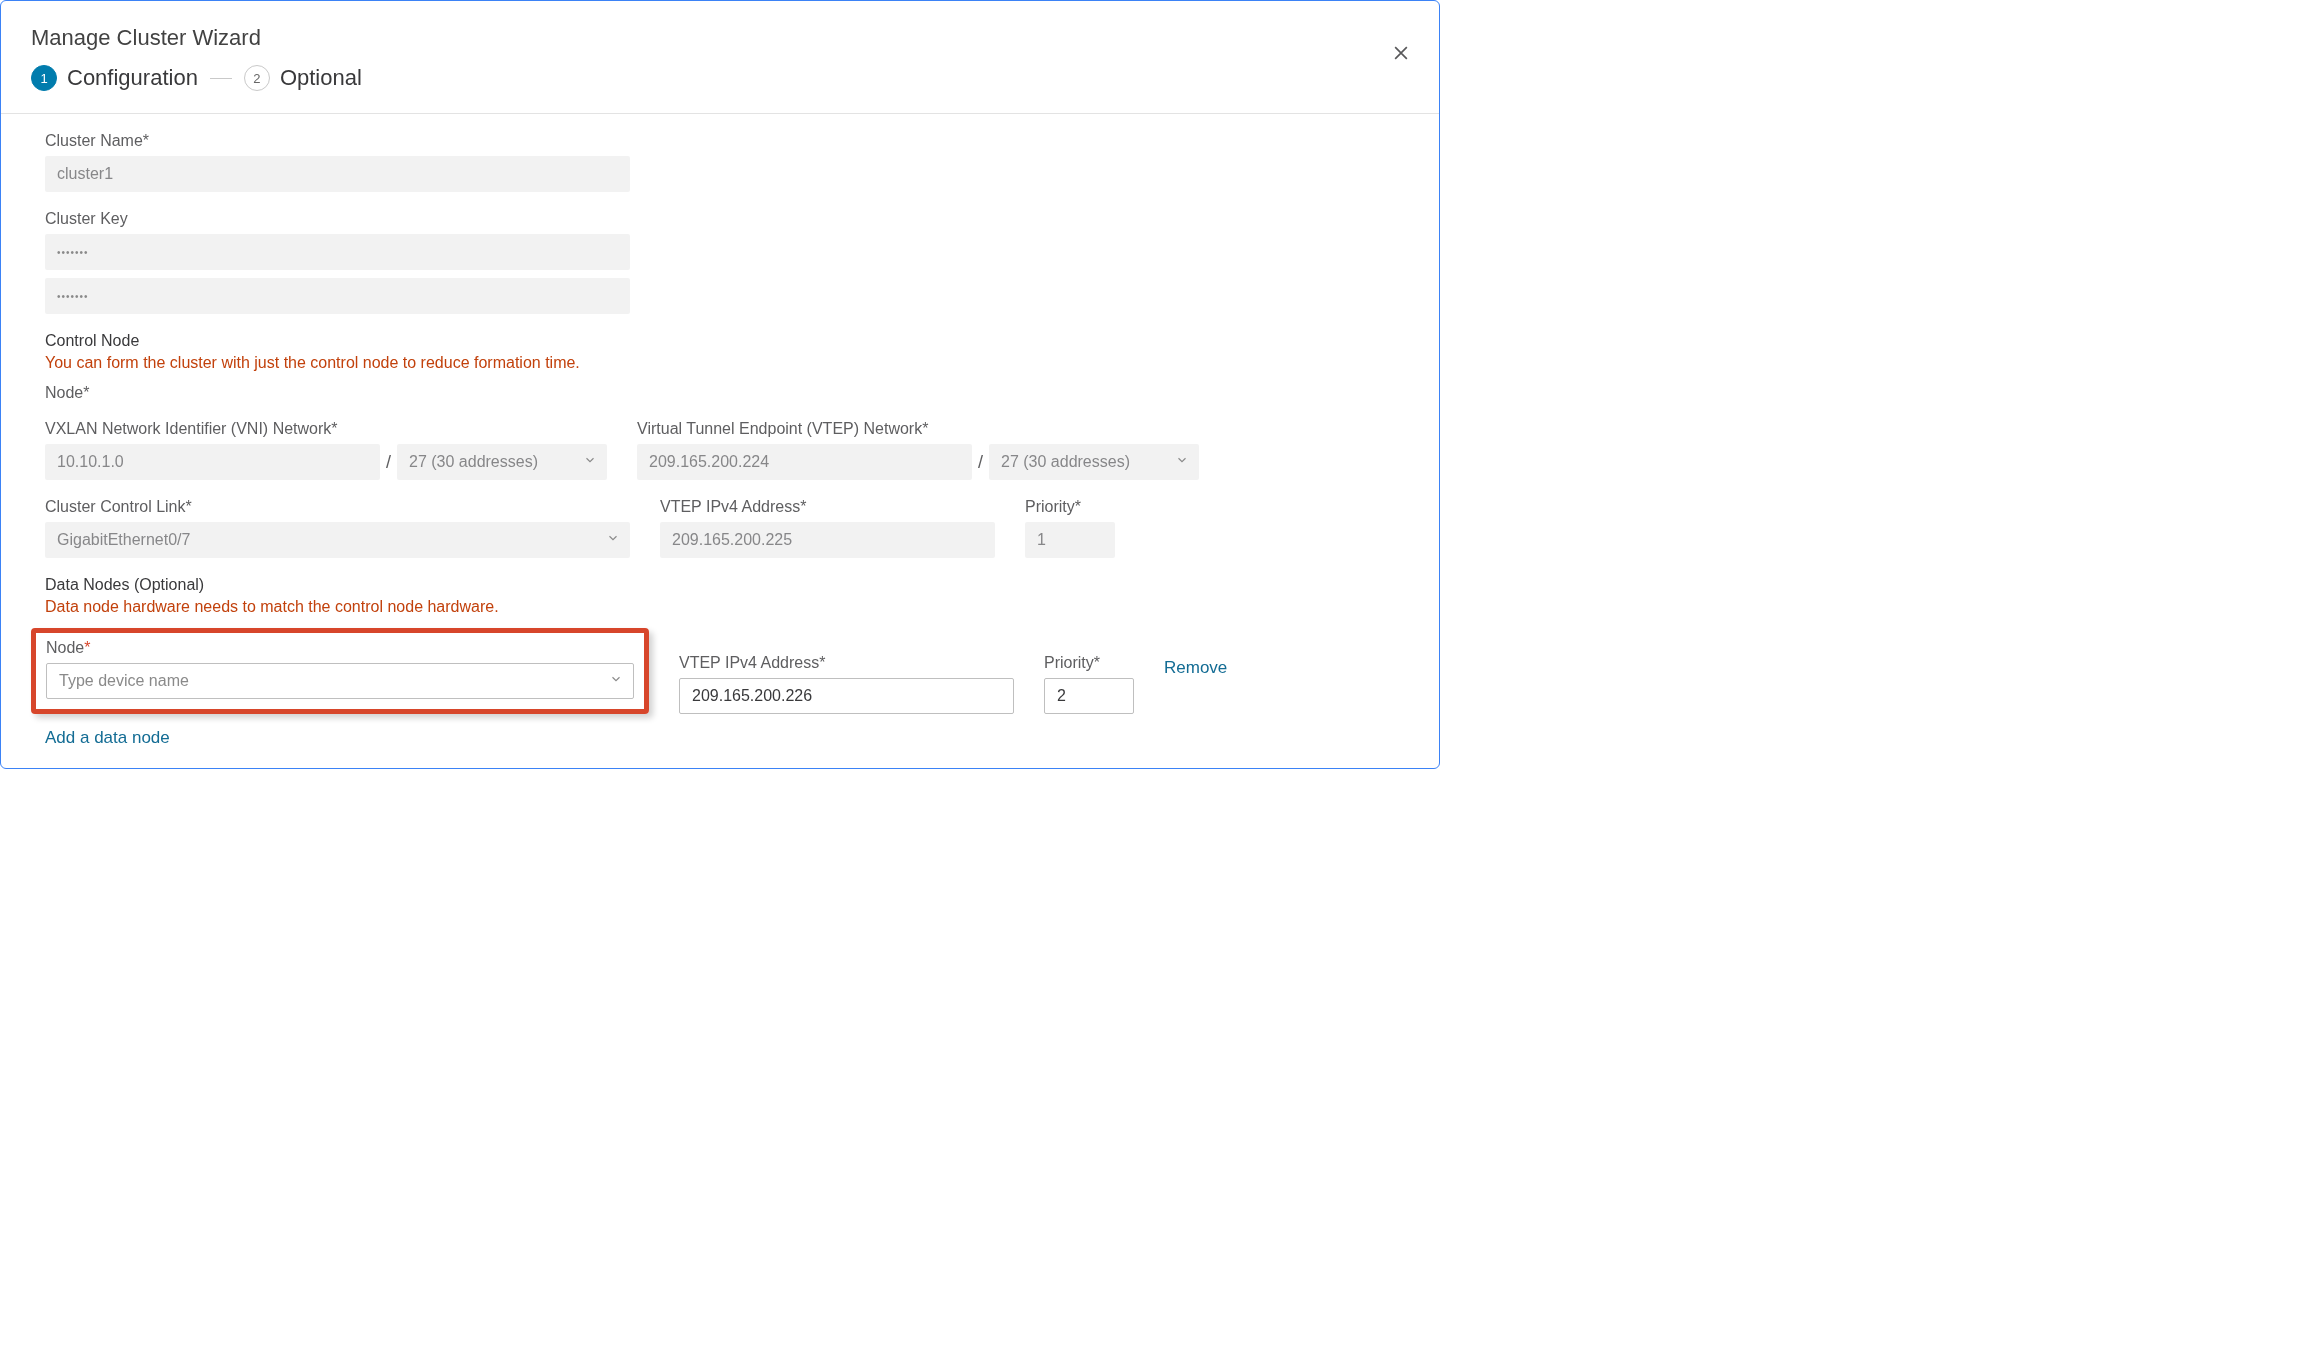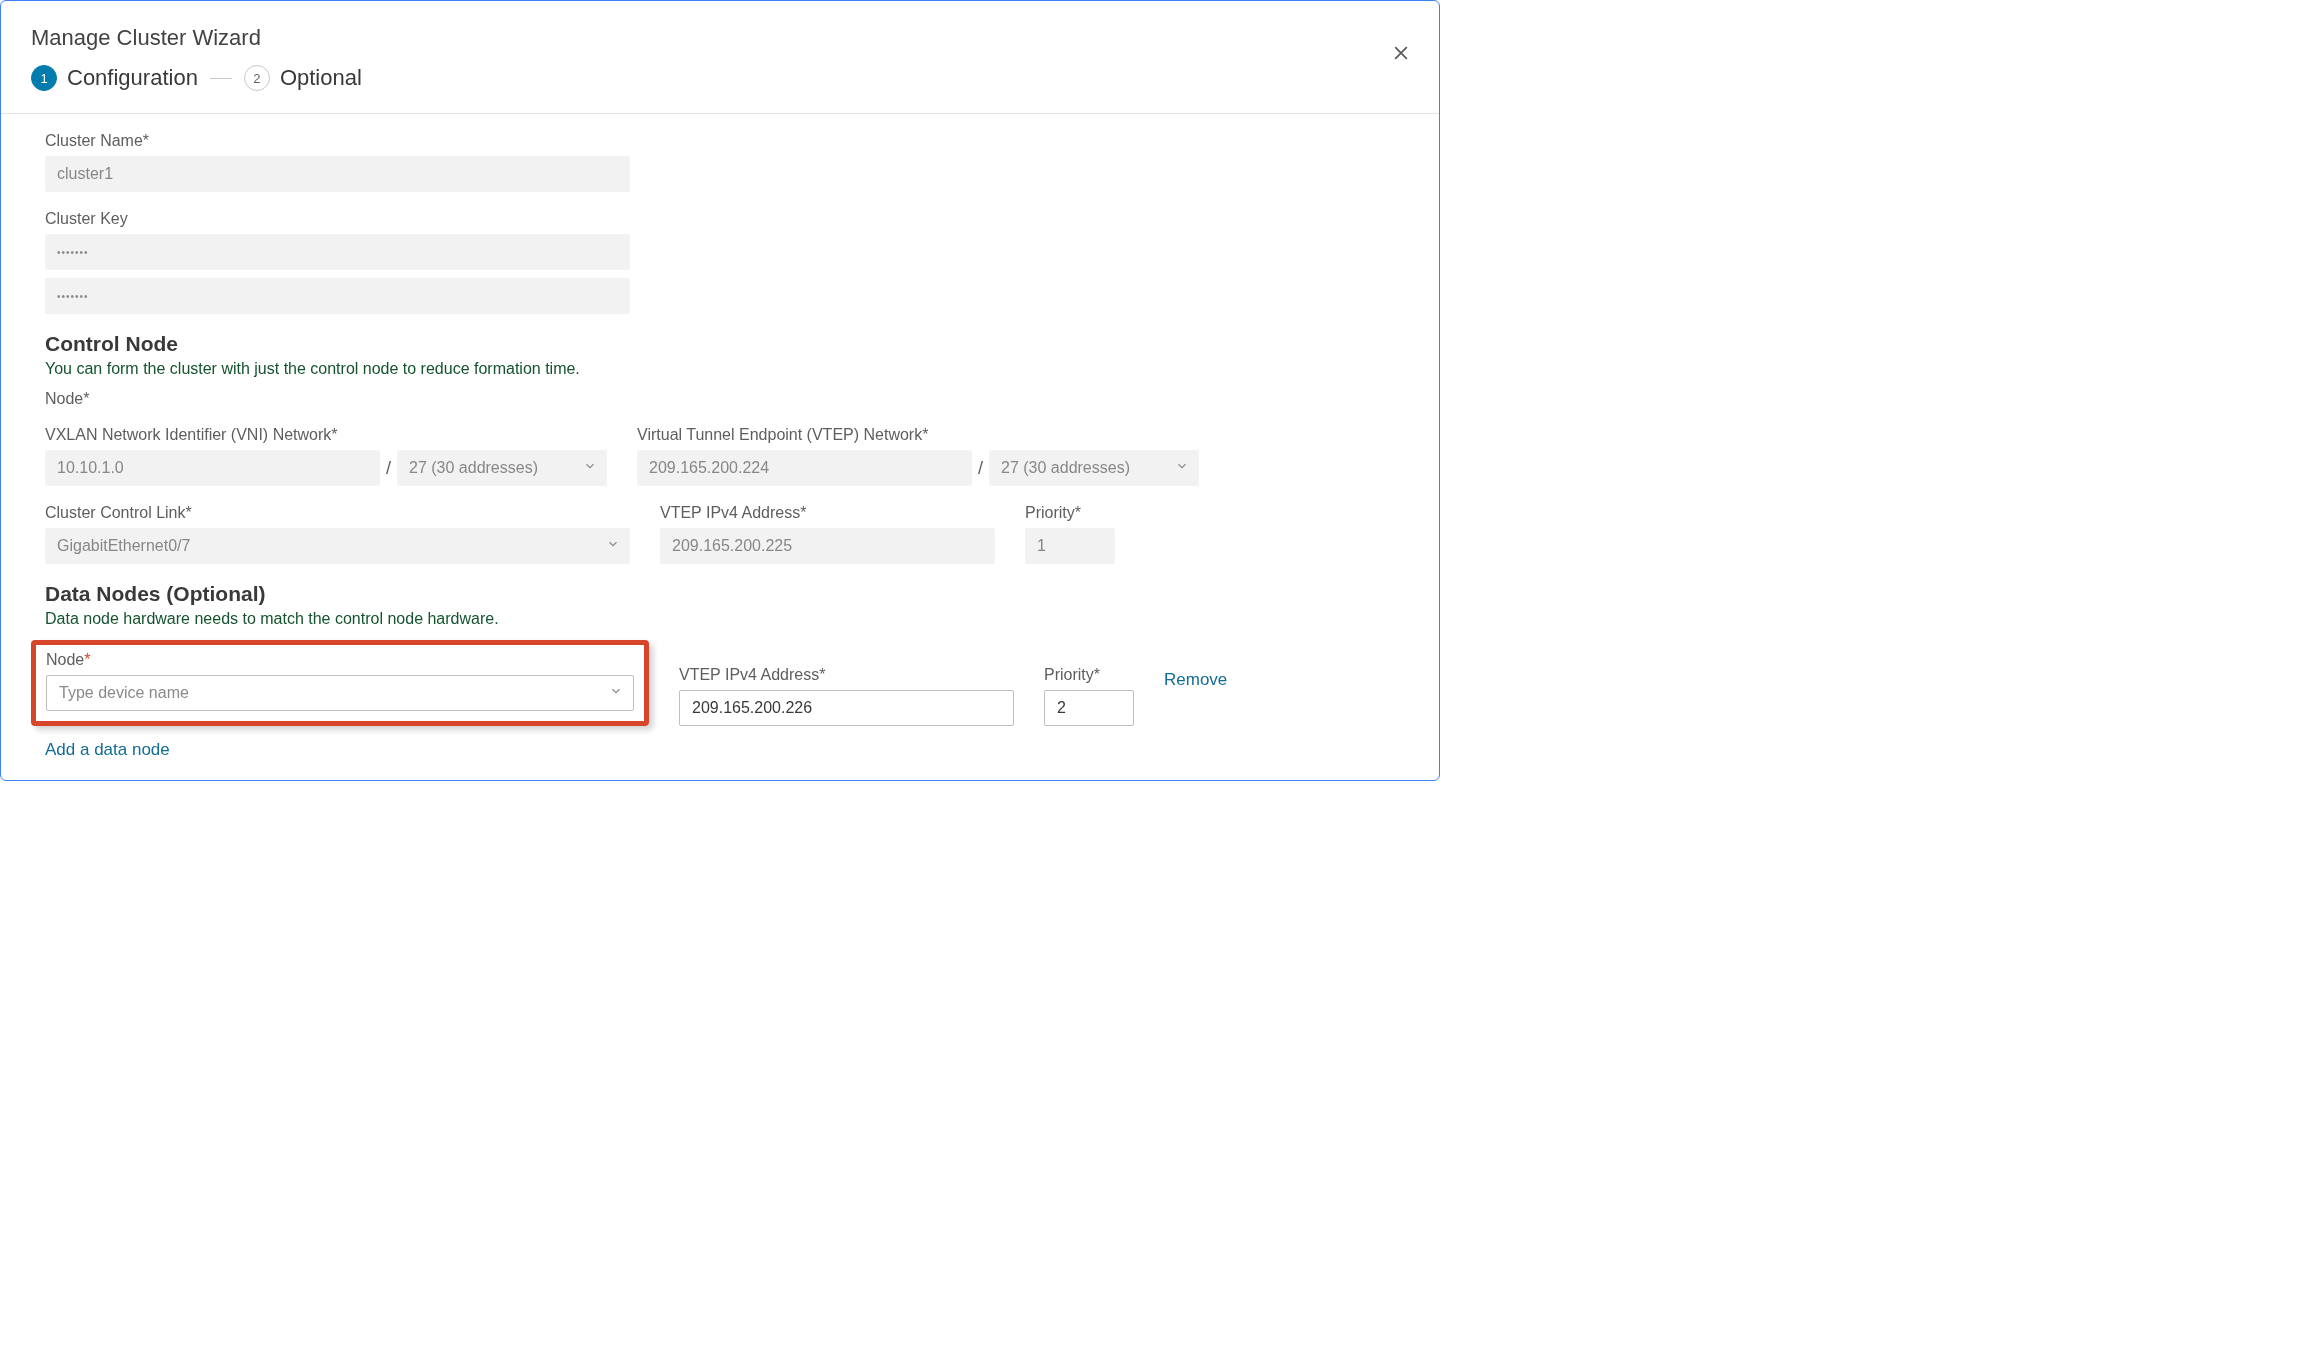--- a/index.html
+++ b/index.html
@@ -85,24 +85,24 @@
   .text-input.white::placeholder { color: #8a8a8a; }
   input.text-input { outline: none; }
   .select-box { position: relative; cursor: pointer; }
   .select-box .chev {
     position: absolute; right: 10px; top: 50%; transform: translateY(-50%);
     pointer-events: none;
   }
   .chev svg { width: 14px; height: 14px; stroke: #8a8a8a; stroke-width: 2; fill: none; }
   .dots { letter-spacing: 1px; color: #8a8a8a; font-size: 10px; }
   .section-title {
-    font-size: 21px; color: #39393b; font-weight: 700; margin-top: 6px;
+    font-size: 16px; color: #39393b; font-weight: 400; margin-top: 6px;
   }
   .section-sub {
-    font-size: 16px; color: #14532d; margin-top: 4px; margin-bottom: 12px;
+    font-size: 16px; color: #c2410c; margin-top: 4px; margin-bottom: 12px;
   }
   .row { display: flex; gap: 30px; align-items: flex-end; }
   .slash-sep { font-size: 18px; color: #5e5e60; padding: 0 6px; height: 36px; display:flex; align-items:center; }
   .col-590 { width: 585px; }
   .col-335 { width: 335px; }
   .col-210 { width: 210px; }
   .col-90 { width: 90px; }
   .col-group { display:flex; align-items: center; }
   .data-node-highlight {
     border: 5px solid #d7462b;

